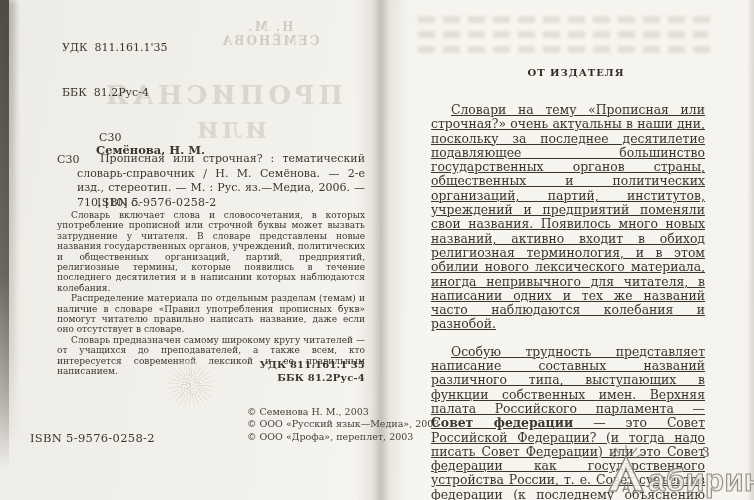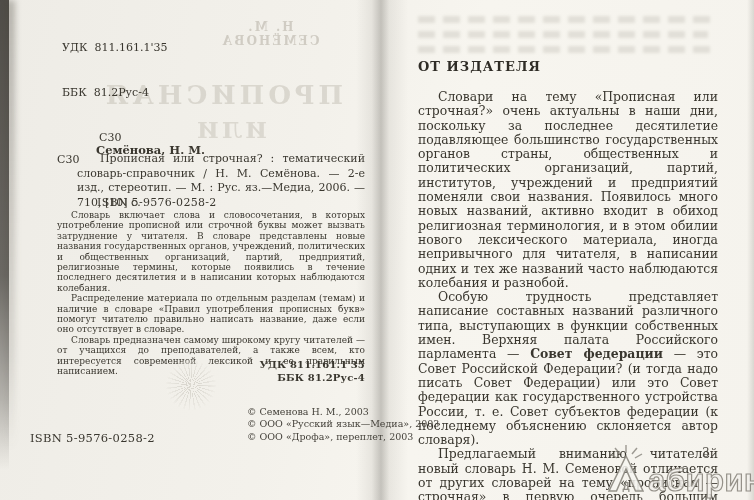--- a/index.html
+++ b/index.html
@@ -38,23 +38,23 @@
   .bleed-title{left:118px;top:80px;width:225px;text-align:center;font-size:26px;letter-spacing:4px;color:rgba(188,183,172,.45);}
   .bleed-title2{left:118px;top:116px;width:225px;text-align:center;font-size:23px;letter-spacing:3px;color:rgba(188,183,172,.42);}
   .sunburst{left:166px;top:360px;width:50px;height:50px;border-radius:50%;opacity:.45;
     background:radial-gradient(circle,rgba(243,241,235,0) 0 20%,rgba(243,241,235,.9) 72%),
                repeating-conic-gradient(rgba(170,166,155,.75) 0deg 4deg,transparent 4deg 13deg);}
   
   .page-right{left:390px;top:0;width:364px;height:500px;}
   .bleedline{height:7px;width:298px;left:28px;filter:blur(1.4px);opacity:.5;
     background:repeating-linear-gradient(90deg,rgba(196,192,183,.8) 0 17px,transparent 17px 25px);}
   .bl1{top:16px;} .bl2{top:31px;width:290px;} .bl3{top:46px;width:296px;}
-  .heading{left:28px;top:59px;width:300px;margin:0;font-size:13px;font-weight:bold;letter-spacing:1px;color:#2f2c26;}
+  .heading{left:28px;top:59px;width:300px;margin:8px;text-align:center;font-size:10px;font-weight:bold;letter-spacing:1px;color:#2f2c26;}
   .body-text{left:28px;top:90px;width:300px;font-size:12.4px;line-height:14.3px;text-align:justify;color:#39362e;}
-  .body-text p{margin:0;text-indent:20px;}
+  .body-text p{margin:13px;text-indent:20px;text-decoration:underline;}
   .pagenum{left:312px;top:446px;font-size:12px;color:rgba(70,67,60,.9);z-index:5;}
   
   .watermark{left:604px;top:443px;display:flex;align-items:flex-end;z-index:4;}
   .wm-text{font-family:"Liberation Sans","DejaVu Sans",sans-serif;font-weight:bold;font-size:31px;line-height:1;
     color:rgba(241,239,234,.85);-webkit-text-stroke:1.2px rgba(125,121,113,.8);letter-spacing:.5px;transform:translateY(3px);}
 </style>
 </head>
 <body>
 
 <div class="scan">

